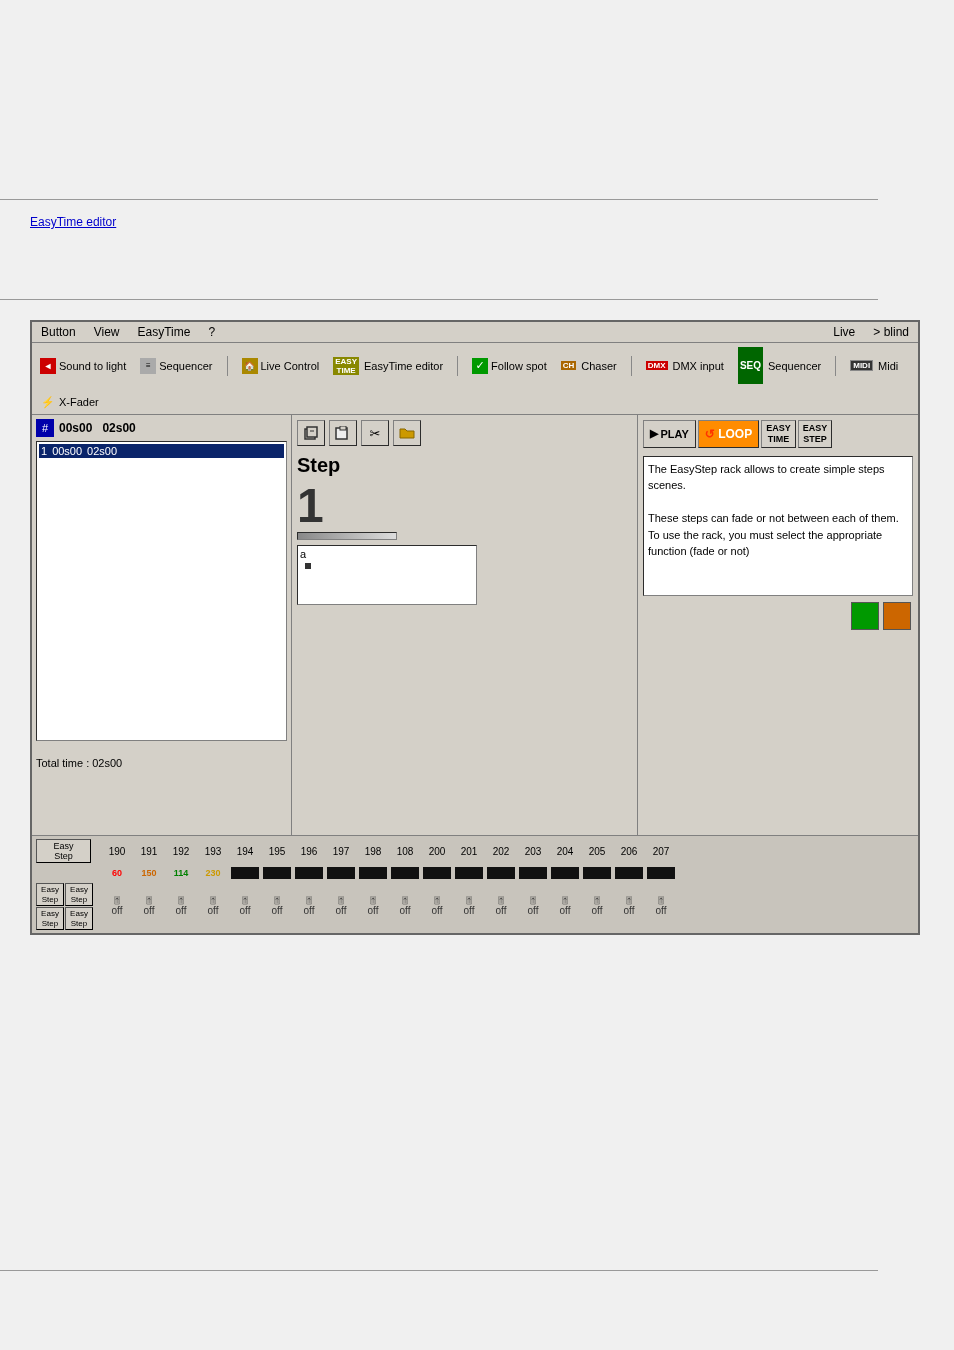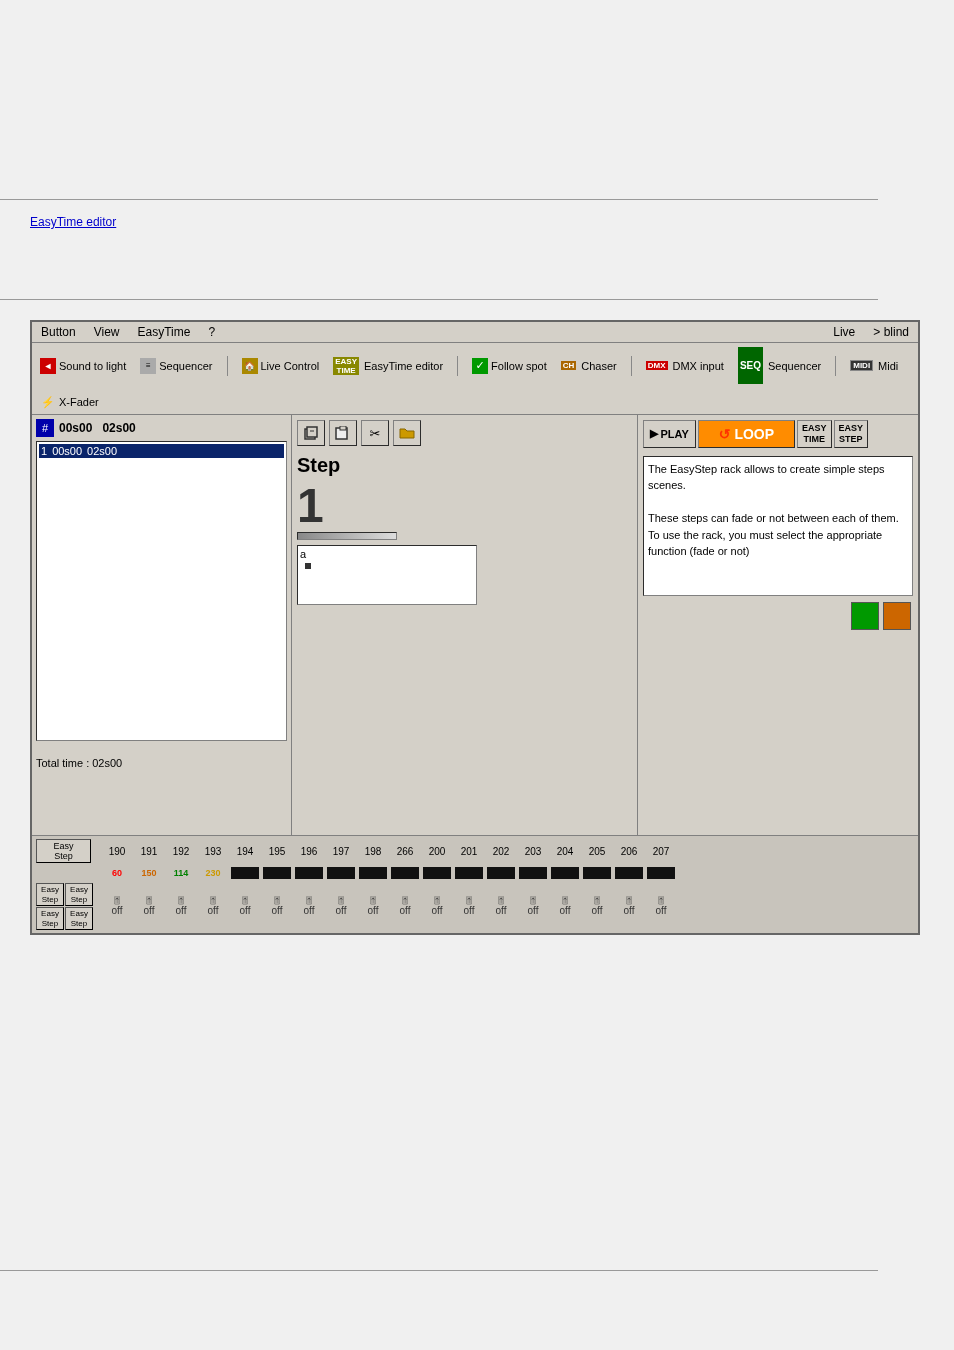--- a/index.html
+++ b/index.html
@@ -287,22 +287,22 @@
       cursor: pointer;
       font-weight: bold;
       display: flex;
       align-items: center;
       gap: 2px;
     }
 
     .loop-btn {
       background: #ff8c00;
       border: 1px outset #808080;
-      padding: 2px 20px;
-      font-size: 14px;
+      padding: 2px 6px;
+      font-size: 12px;
       cursor: pointer;
       font-weight: bold;
       color: white;
     }
 
     .easy-time-btn {
       background: #d4d0c8;
       border: 1px outset #808080;
       padding: 2px 4px;
       font-size: 9px;
@@ -707,21 +707,21 @@
           </div>
           <div class="ch-num">190</div>
           <div class="ch-num">191</div>
           <div class="ch-num">192</div>
           <div class="ch-num">193</div>
           <div class="ch-num">194</div>
           <div class="ch-num">195</div>
           <div class="ch-num">196</div>
           <div class="ch-num">197</div>
           <div class="ch-num">198</div>
-          <div class="ch-num">266</div>
+          <div class="ch-num">108</div>
           <div class="ch-num">200</div>
           <div class="ch-num">201</div>
           <div class="ch-num">202</div>
           <div class="ch-num">203</div>
           <div class="ch-num">204</div>
           <div class="ch-num">205</div>
           <div class="ch-num">206</div>
           <div class="ch-num">207</div>
         </div>
 

